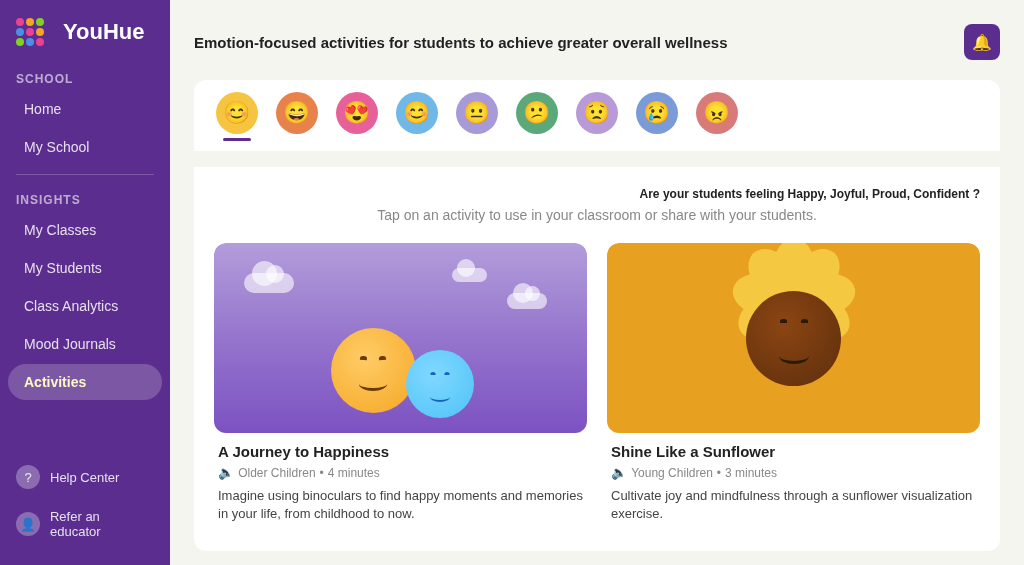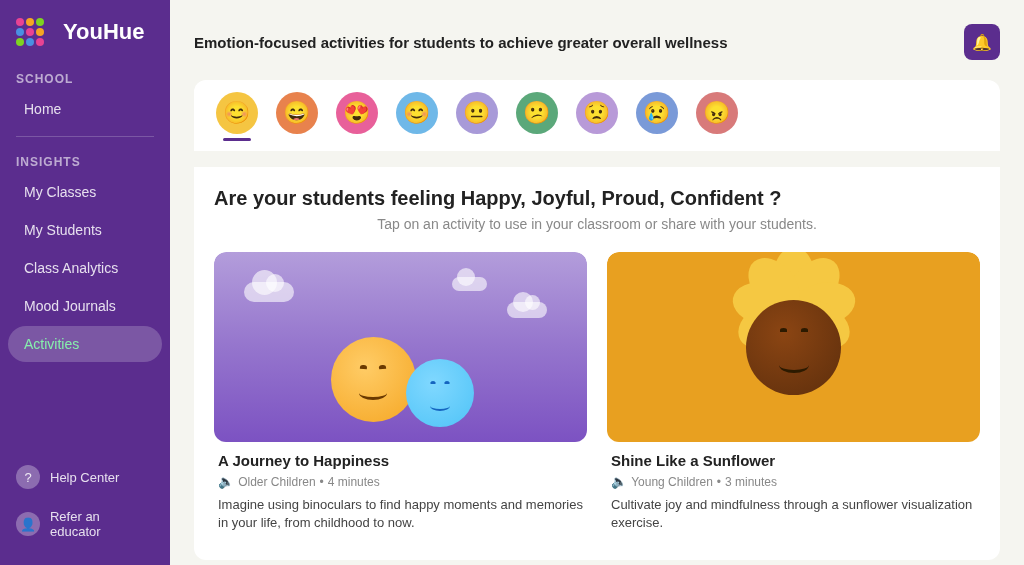--- a/index.html
+++ b/index.html
@@ -53,22 +53,22 @@
     .sidebar-item {
       padding: 10px 16px;
       font-size: 14px;
       color: rgba(255,255,255,0.85);
       cursor: pointer;
       border-radius: 4px;
       margin: 1px 8px;
     }
     .sidebar-item.active {
       background: rgba(255,255,255,0.2);
-      color: #86efac;
-      font-weight: 400;
+      color: #fef9c3;
+      font-weight: 700;
       border-radius: 20px;
     }
     .sidebar-divider {
       border: none;
       border-top: 1px solid rgba(255,255,255,0.2);
       margin: 8px 16px;
     }
     .sidebar-bottom {
       margin-top: auto;
       padding-bottom: 16px;
@@ -146,22 +146,22 @@
       border-radius: 2px;
     }
 
     
     .content-card {
       background: white;
       border-radius: 0 0 12px 12px;
       padding: 20px 20px 24px;
     }
     .content-heading {
-      text-align: left;
-      font-size: 20px;
+      text-align: right;
+      font-size: 12px;
       font-weight: 600;
       color: #222;
       margin-bottom: 6px;
     }
     .content-sub {
       text-align: center;
       font-size: 14px;
       color: #888;
       margin-bottom: 20px;
     }
@@ -352,20 +352,21 @@
       <div class="logo-dot"></div>
       <div class="logo-dot"></div>
       <div class="logo-dot"></div>
       <div class="logo-dot"></div>
     </div>
     <span class="logo-text">YouHue</span>
   </div>
 
   <div class="sidebar-section-label">SCHOOL</div>
   <div class="sidebar-item">Home</div>
+  <div class="sidebar-item">My School</div>
 
   <hr class="sidebar-divider">
 
   <div class="sidebar-section-label">INSIGHTS</div>
   <div class="sidebar-item">My Classes</div>
   <div class="sidebar-item">My Students</div>
   <div class="sidebar-item">Class Analytics</div>
   <div class="sidebar-item">Mood Journals</div>
   <div class="sidebar-item active">Activities</div>
 

